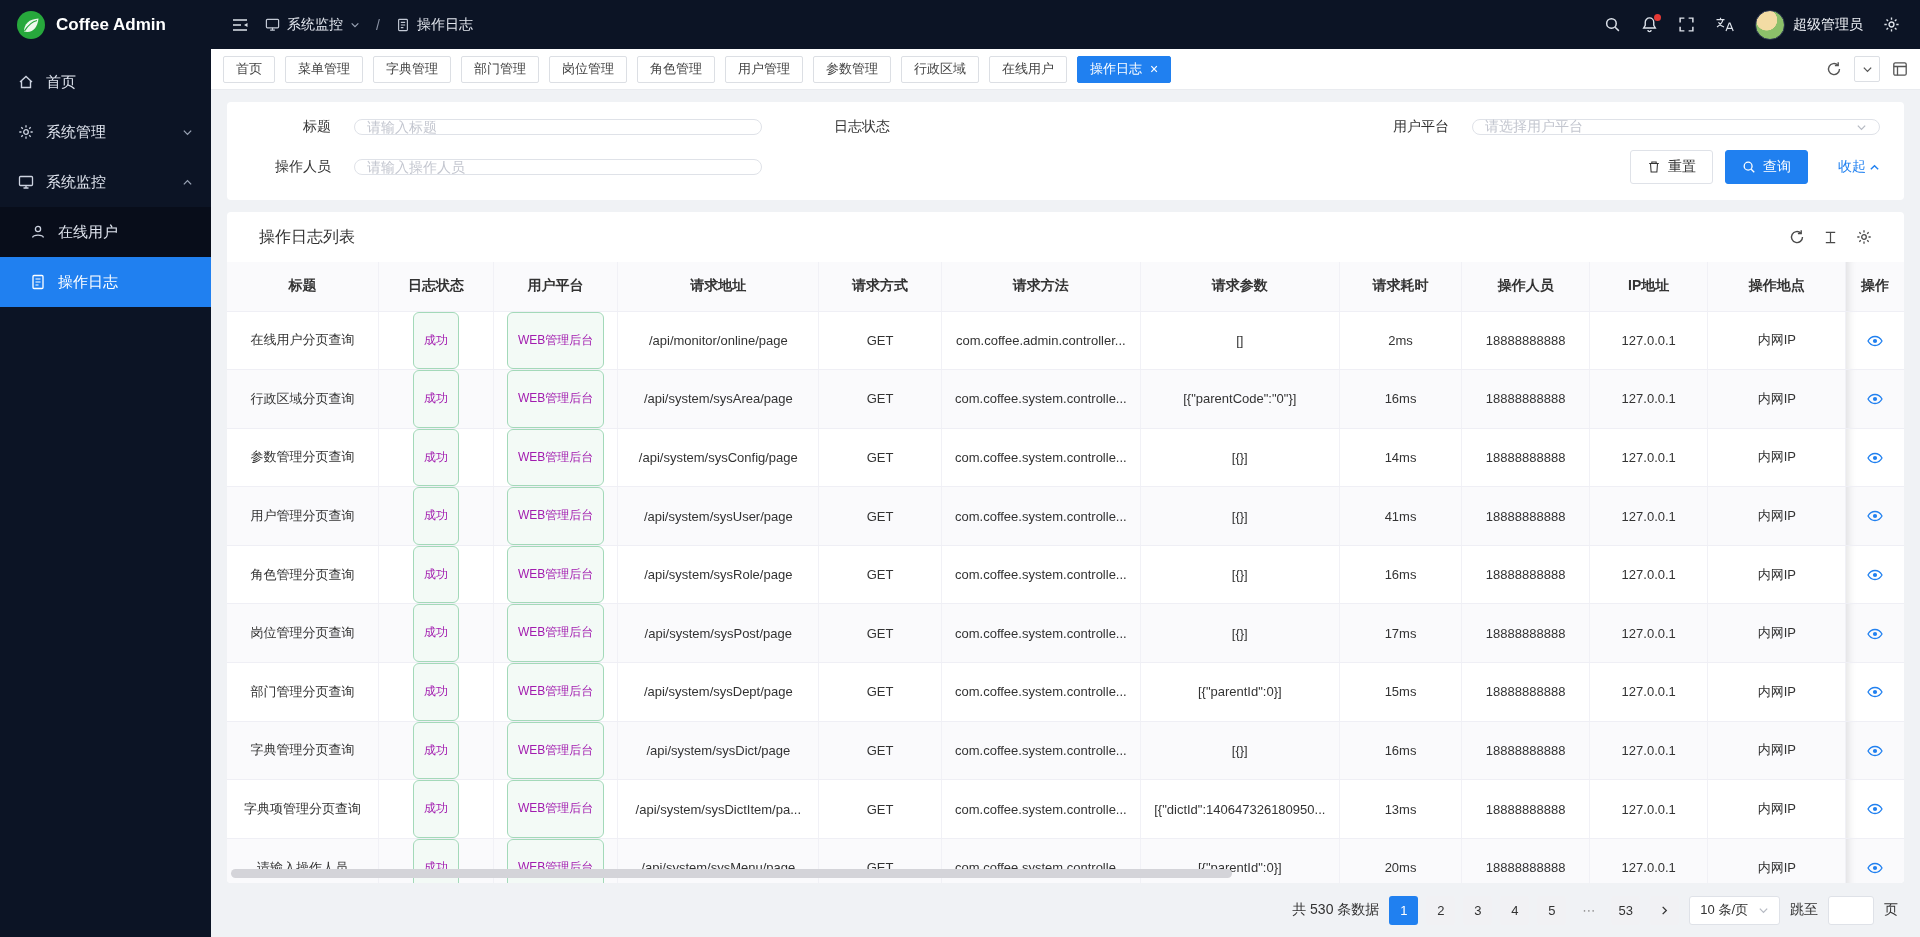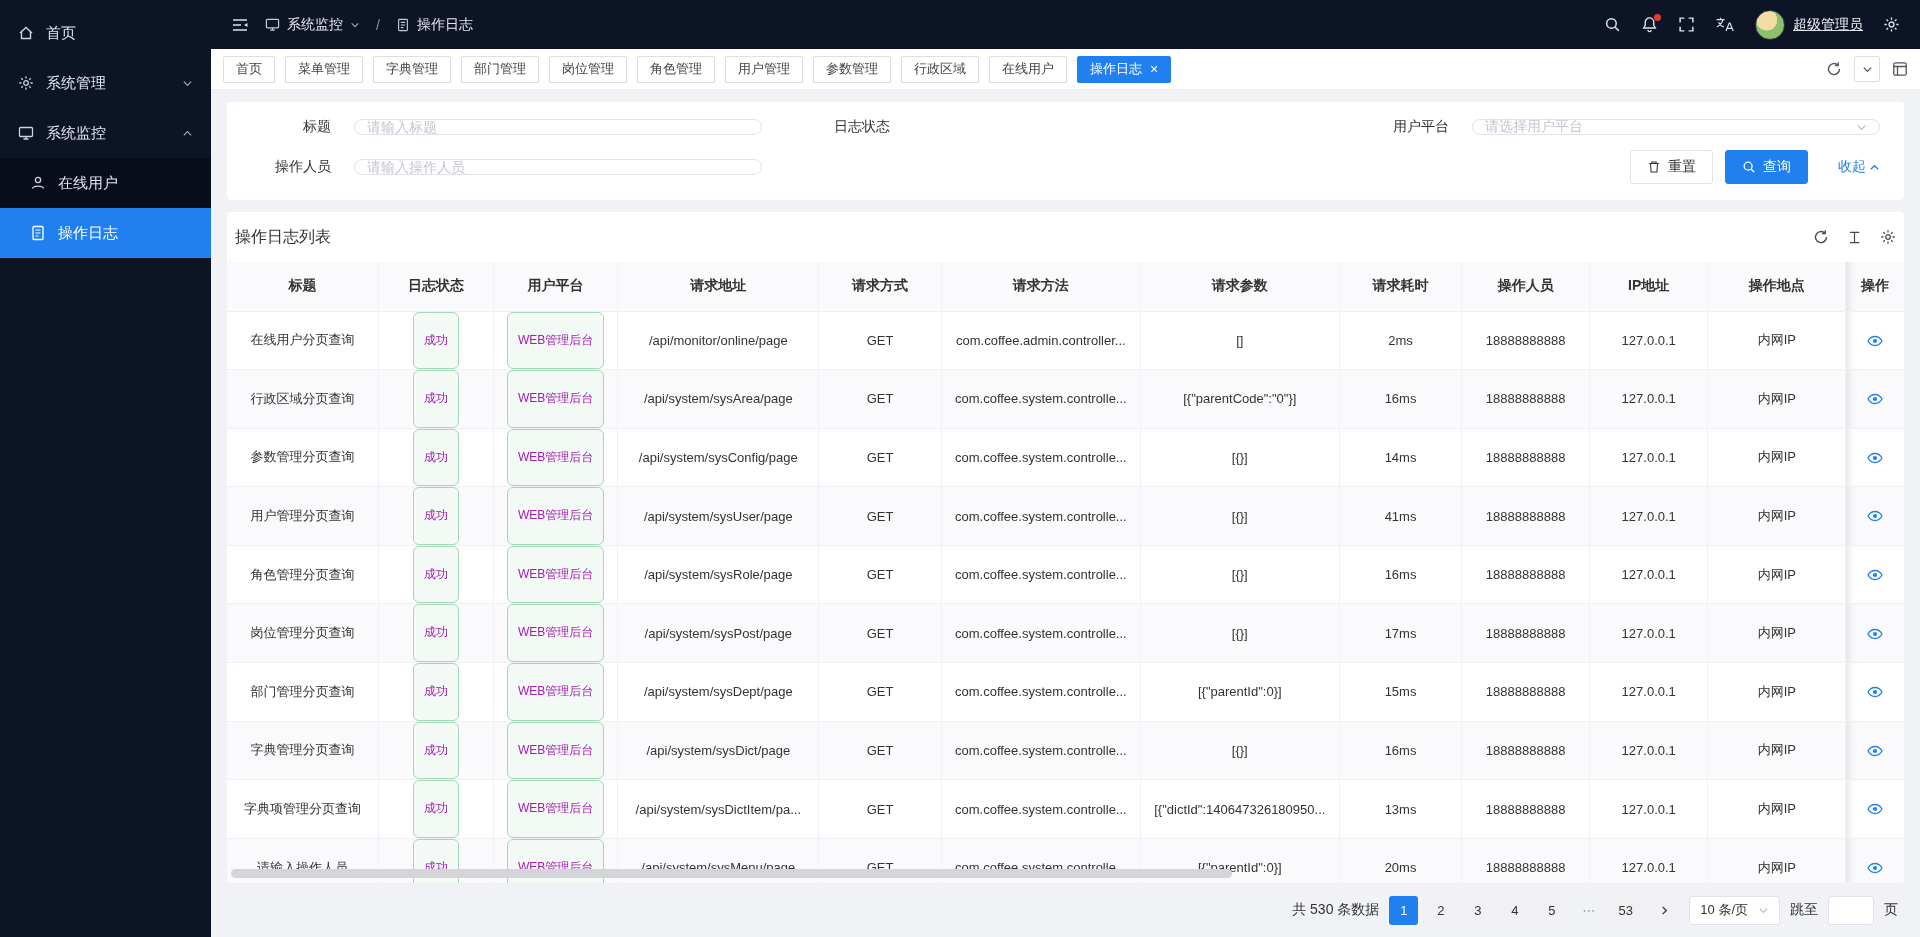--- a/index.html
+++ b/index.html
@@ -25,21 +25,21 @@
 
   
   .topbar { height:49px; background:#0c1425; color:#dde2ea; display:flex; align-items:center; padding:0 20px; gap:16px; flex-shrink:0; }
   .crumb { display:flex; align-items:center; gap:7px; font-size:14px; color:#e2e6ee; cursor:pointer; }
   .crumb .ci { display:flex; color:#c4cad6; }
   .crumb-sep { color:#8b93a5; font-size:14px; }
   .topbar-right { margin-left:auto; display:flex; align-items:center; gap:20px; }
   .tb-icon { display:flex; align-items:center; color:#dde2ea; cursor:pointer; position:relative; }
   .bell-dot { position:absolute; top:-2px; right:-3px; width:7px; height:7px; border-radius:50%; background:#e53935; }
   .avatar { width:30px; height:30px; border-radius:50%; background:radial-gradient(circle at 38% 32%, #f3dca4 0 40%, #8cc06a 42% 100%); border:1px solid #2a3450; }
-  .user-group { display:flex; align-items:center; gap:8px; cursor:pointer;text-decoration:underline; }
+  .user-group { display:flex; align-items:center; gap:8px; cursor:pointer; }
   .user-name { font-size:14px; color:#eef1f6; }
 
   
   .tabbar { height:41px; background:#fff; display:flex; align-items:center; gap:10px; padding:0 12px; border-bottom:1px solid #e9ebef; flex-shrink:0; }
   .tab { height:27px; padding:0 12px; border:1px solid #dcdfe4; border-radius:2px; background:#fff; font-size:13px; color:#444; display:flex; align-items:center; gap:6px; cursor:pointer; white-space:nowrap; }
   .tab.active { background:#2080f0; border-color:#2080f0; color:#fff; }
   .tab-close { font-size:14px; line-height:1; margin-left:2px; }
   .tab-tools { margin-left:auto; display:flex; align-items:center; gap:12px; color:#555; }
   .tool-box { width:26px; height:26px; border:1px solid #dcdfe4; border-radius:2px; display:flex; align-items:center; justify-content:center; cursor:pointer; }
   .tool-plain { display:flex; align-items:center; cursor:pointer; }
@@ -57,21 +57,21 @@
   .select { display:flex; align-items:center; justify-content:space-between; cursor:pointer; }
   .select .ph { color:#c3c6cf; font-size:14px; overflow:hidden; white-space:nowrap; }
   .select .sel-chev { color:#b6bac3; display:flex; }
   .actions { grid-column:2 / 4; display:flex; align-items:center; justify-content:flex-end; gap:12px; }
   .btn { height:34px; padding:0 16px; border:1px solid #dfe2e8; border-radius:3px; background:#fff; font-size:14px; color:#333; display:inline-flex; align-items:center; gap:7px; cursor:pointer; font-family:inherit; }
   .btn-primary { background:#2080f0; border-color:#2080f0; color:#fff; }
   .link { color:#2080f0; font-size:14px; display:inline-flex; align-items:center; gap:3px; cursor:pointer; margin-left:18px; }
 
   
   .table-card { background:#fff; border-radius:4px; margin-top:12px; flex:1; min-height:0; display:flex; flex-direction:column; position:relative; overflow:hidden; }
-  .table-card-header { height:50px; display:flex; align-items:center; padding:0 8px; flex-shrink:0; }
+  .table-card-header { height:50px; display:flex; align-items:center; padding:0 32px; flex-shrink:0; }
   .table-card-title { font-size:16px; color:#333; }
   .table-tools { margin-left:auto; display:flex; align-items:center; gap:18px; color:#4a4a4a; }
   .table-tools > span { display:flex; cursor:pointer; }
 
   table { width:100%; border-collapse:collapse; table-layout:fixed; }
   thead th { background:#fafafc; height:49px; font-size:14px; font-weight:bold; color:#333; border-bottom:1px solid #efeff5; border-right:1px solid #f1f1f6; text-align:center; padding:0 8px; overflow:hidden; white-space:nowrap; }
   thead th:last-child { border-right:none; }
   tbody td { height:49px; font-size:13px; color:#333; text-align:center; border-bottom:1px solid #efeff5; border-right:1px solid #f1f1f6; padding:0 8px; overflow:hidden; white-space:nowrap; text-overflow:ellipsis; }
   tbody td:last-child { border-right:none; }
   tbody tr:nth-child(even) { background:#fafafc; }
@@ -95,20 +95,30 @@
   .page-size { height:29px; border:1px solid #dfe2e8; border-radius:3px; background:#fff; display:flex; align-items:center; gap:10px; padding:0 10px; font-size:13px; cursor:pointer; color:#333; }
   .page-size .sel-chev { color:#b6bac3; display:flex; }
   .jump-input { width:46px; height:29px; border:1px solid #dfe2e8; border-radius:3px; background:#fff; outline:none; padding:0 6px; font-size:13px; font-family:inherit; }
 </style>
 </head>
 <body>
 
 <div class="app">
 
   <aside class="sidebar">
+    <div class="logo">
+      <span style="display:flex;">
+        <svg width="30" height="30" viewBox="0 0 30 30">
+            <circle cx="15" cy="15" r="14" fill="#27a83c"></circle>
+            <path d="M8 21.5c8.5 2 13.5-3.5 14.5-13-9.5.5-14.5 5.5-14.5 13z" fill="#eef8ee"></path>
+            <path d="M8.5 21c4-6.5 8-9.5 12.5-10.5" stroke="#27a83c" stroke-width="1.2" fill="none"></path>
+          </svg>
+      </span>
+      <span class="logo-text">Coffee Admin</span>
+    </div>
     <nav class="menu">
       <div class="menu-item">
         <span class="mi">
             <svg width="16" height="16" viewBox="0 0 16 16">
               <path d="M2 8l6-5.5L14 8" fill="none" stroke="currentColor" stroke-width="1.4"></path>
               <path d="M3.5 7v6.5h9V7" fill="none" stroke="currentColor" stroke-width="1.4"></path>
             </svg>
           </span>
         <span>首页</span>
       </div>

